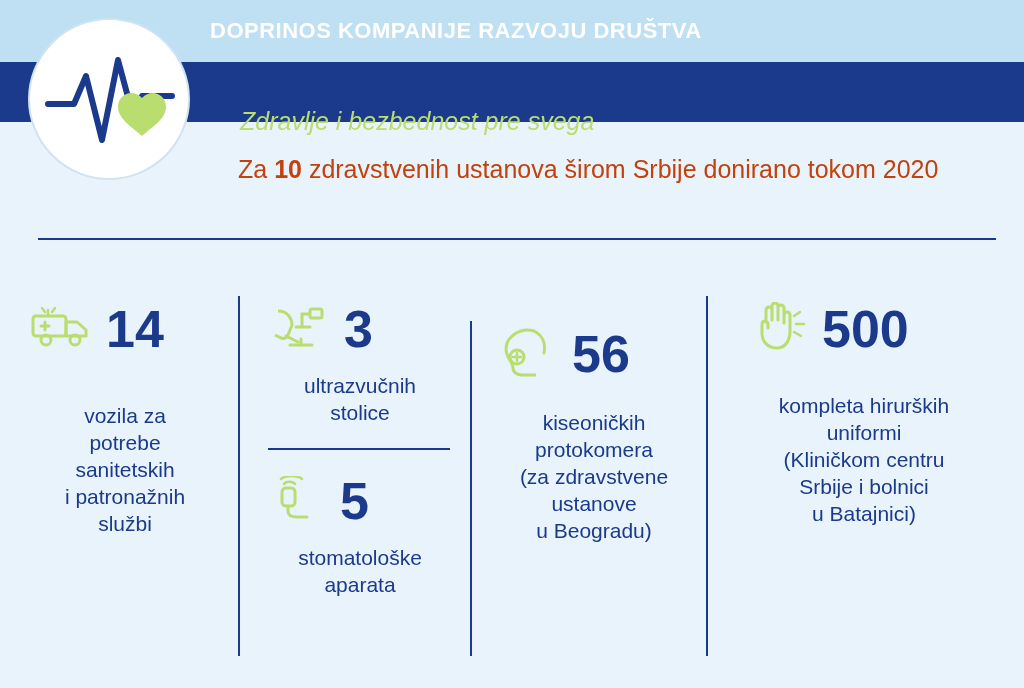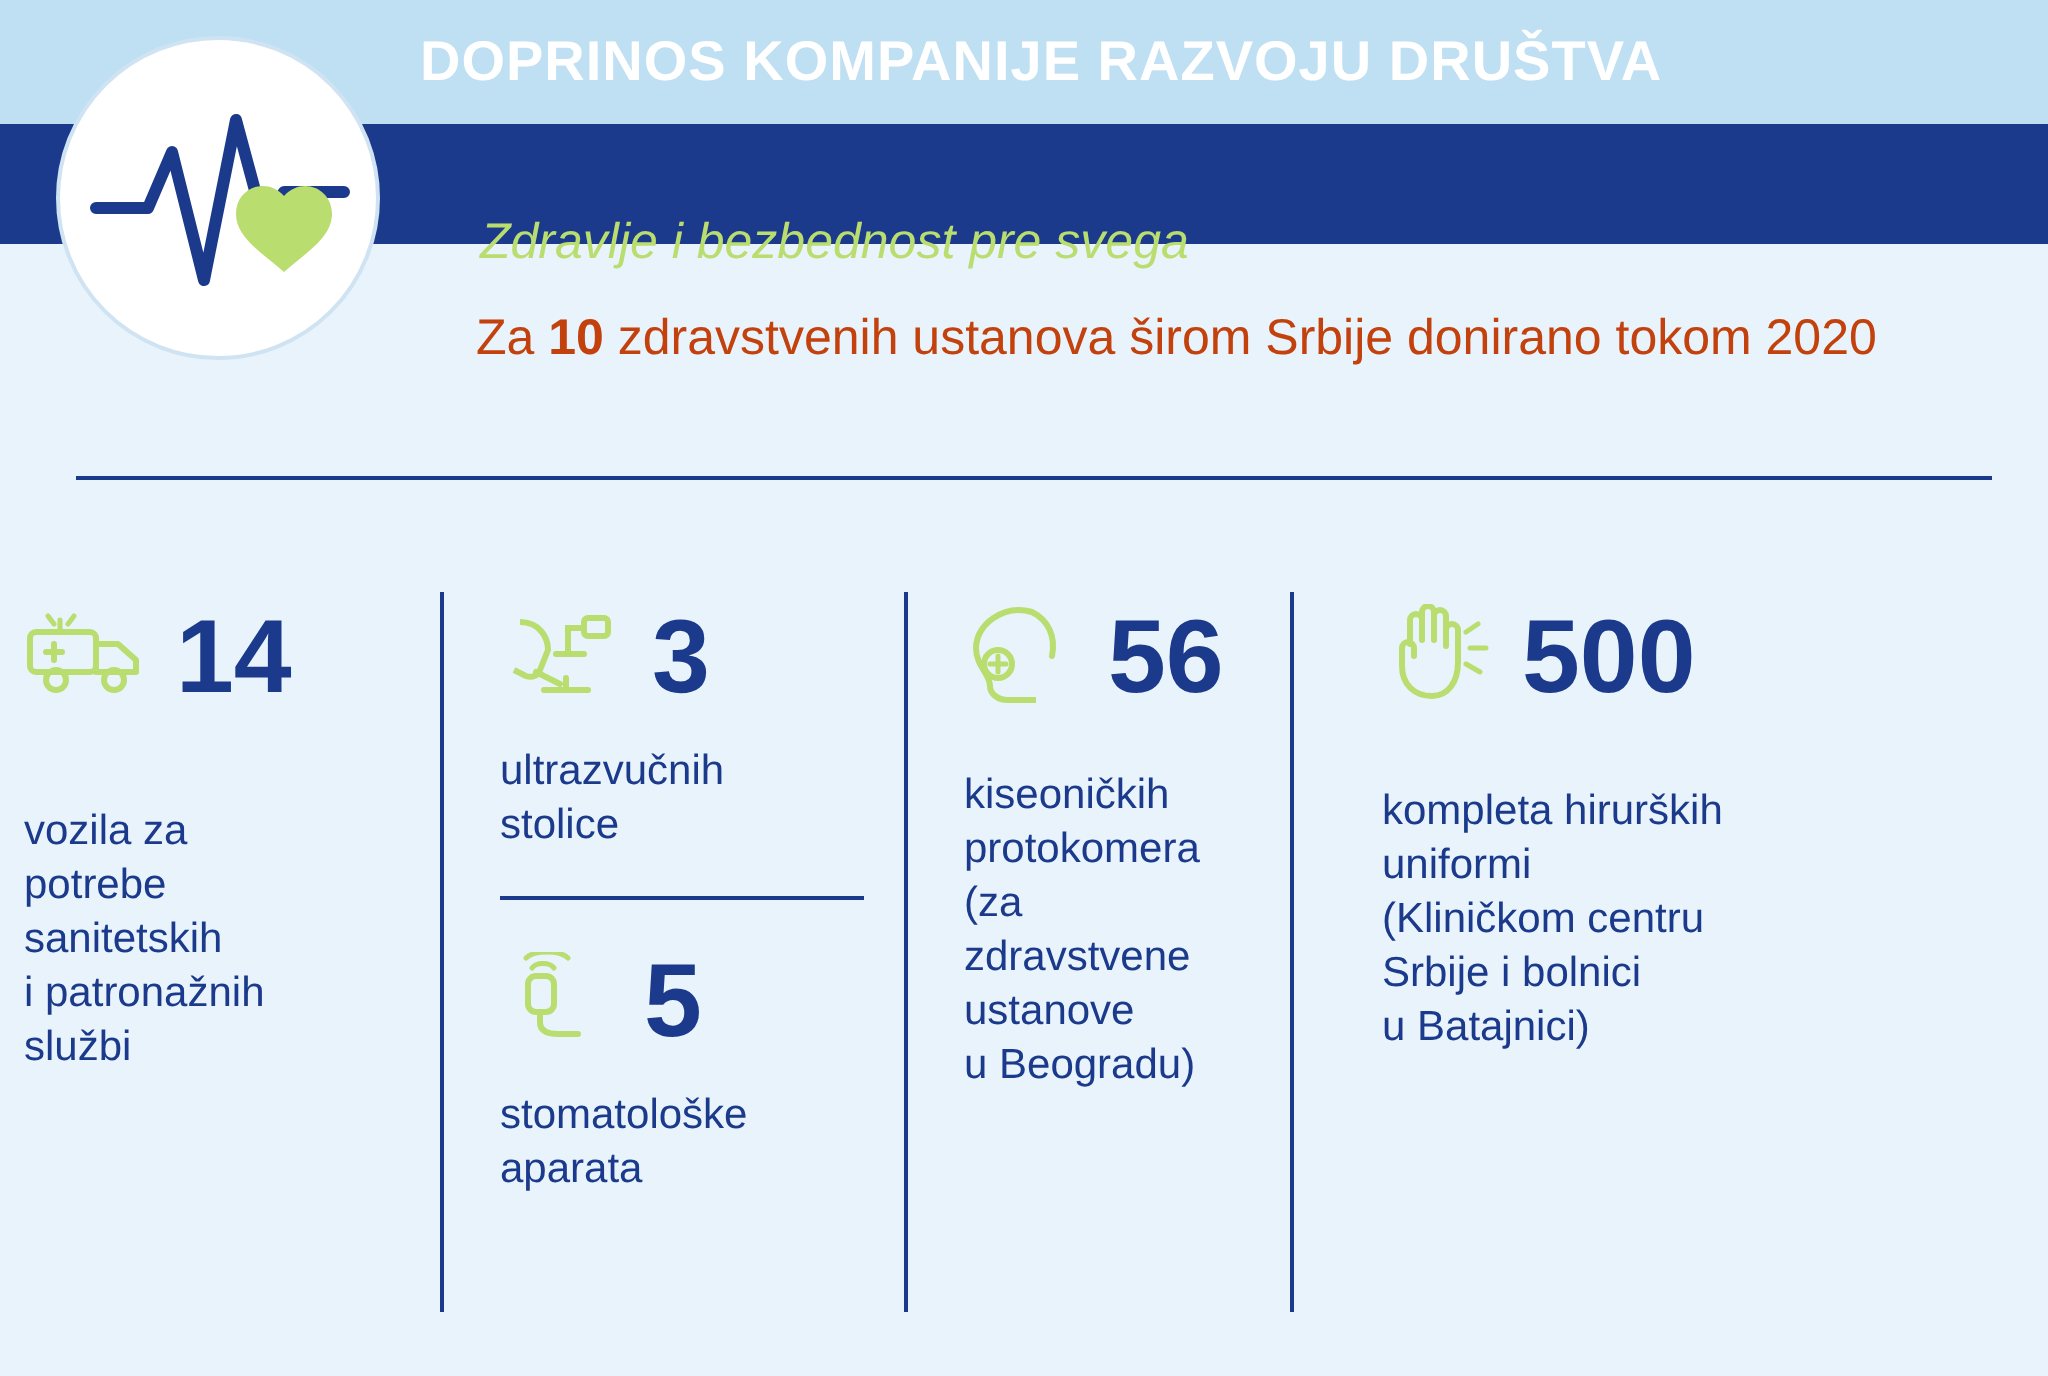--- a/index.html
+++ b/index.html
@@ -30,21 +30,21 @@
   .header-band-bottom {
     position: absolute;
     left: 0; top: 62px;
     width: 1024px; height: 60px;
     background: #1b3a8c;
   }
   .header-title {
     position: absolute;
     left: 210px; top: 14px;
     width: 800px;
-    font-size: 28px;
+    font-size: 22px;
     font-weight: bold;
     color: #ffffff;
     letter-spacing: 0.5px;
     line-height: 34px;
   }
   .header-subtitle {
     position: absolute;
     left: 240px; top: 74px;
     width: 760px;
     font-size: 25px;
@@ -81,32 +81,33 @@
   .divider {
     position: absolute;
     left: 38px; top: 238px;
     width: 958px; height: 2px;
     background: #1b3a8c;
   }
 
   
   .columns {
     position: absolute;
-    left: 12px; top: 296px;
+    left: 30px; top: 296px;
     width: 968px; height: 360px;
     display: flex;
+    text-align: center;
   }
   .col {
     position: relative;
     box-sizing: border-box;
     padding-right: 18px;
   }
   .col-1 { width: 208px; }
   .col-2 { width: 232px; border-left: 2px solid #1b3a8c; padding-left: 28px; }
-  .col-3 { width: 193px; border-left: 2px solid #1b3a8c; padding-left: 28px; }
+  .col-3 { width: 236px; border-left: 2px solid #1b3a8c; padding-left: 28px; margin-top: 25px; }
   .col-4 { width: 288px; border-left: 2px solid #1b3a8c; padding-left: 44px; }
 
   .stat-head {
     display: flex;
     align-items: center;
     gap: 14px;
     height: 66px;
   }
   .stat-icon { flex: 0 0 auto; }
   .stat-number {

